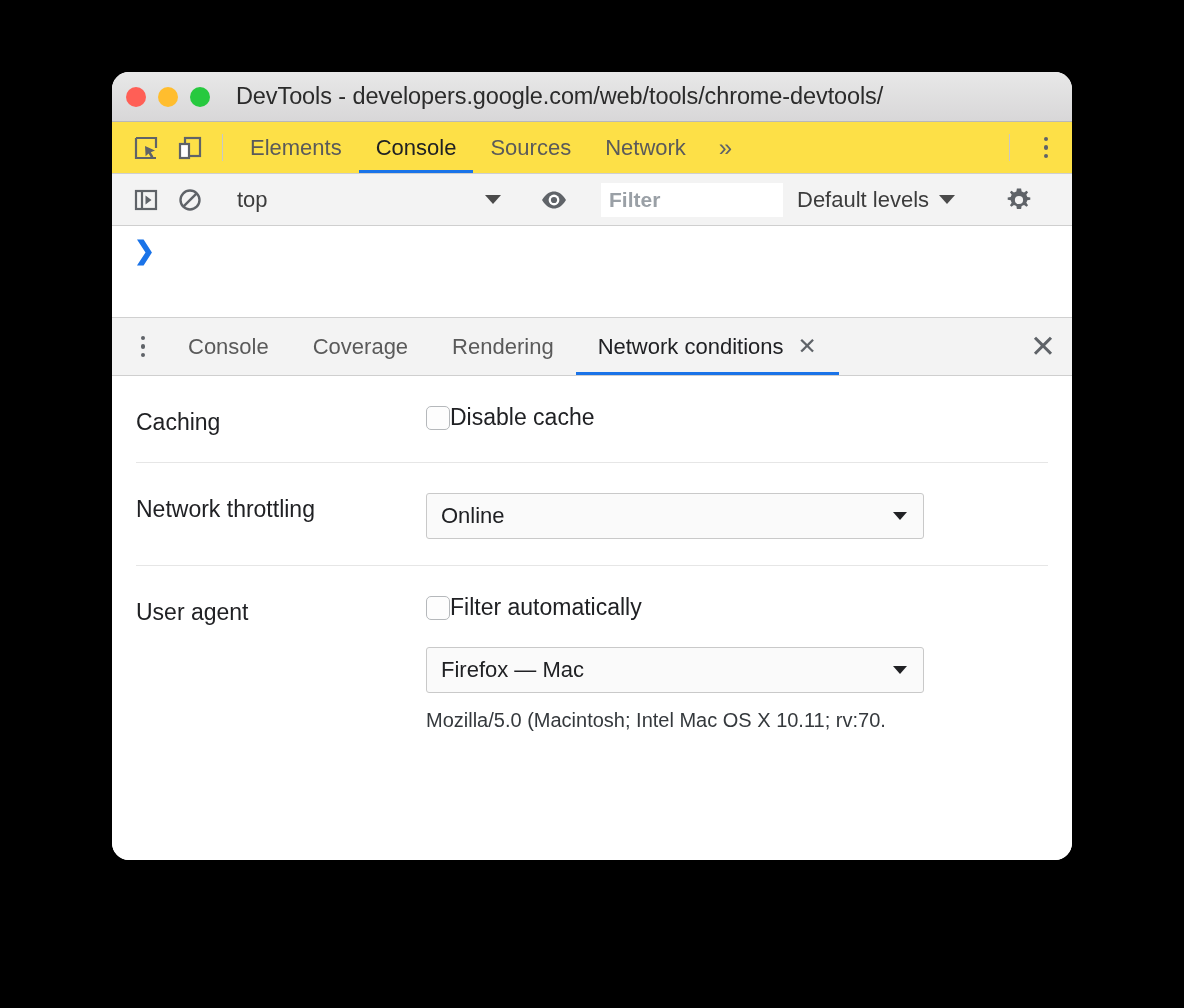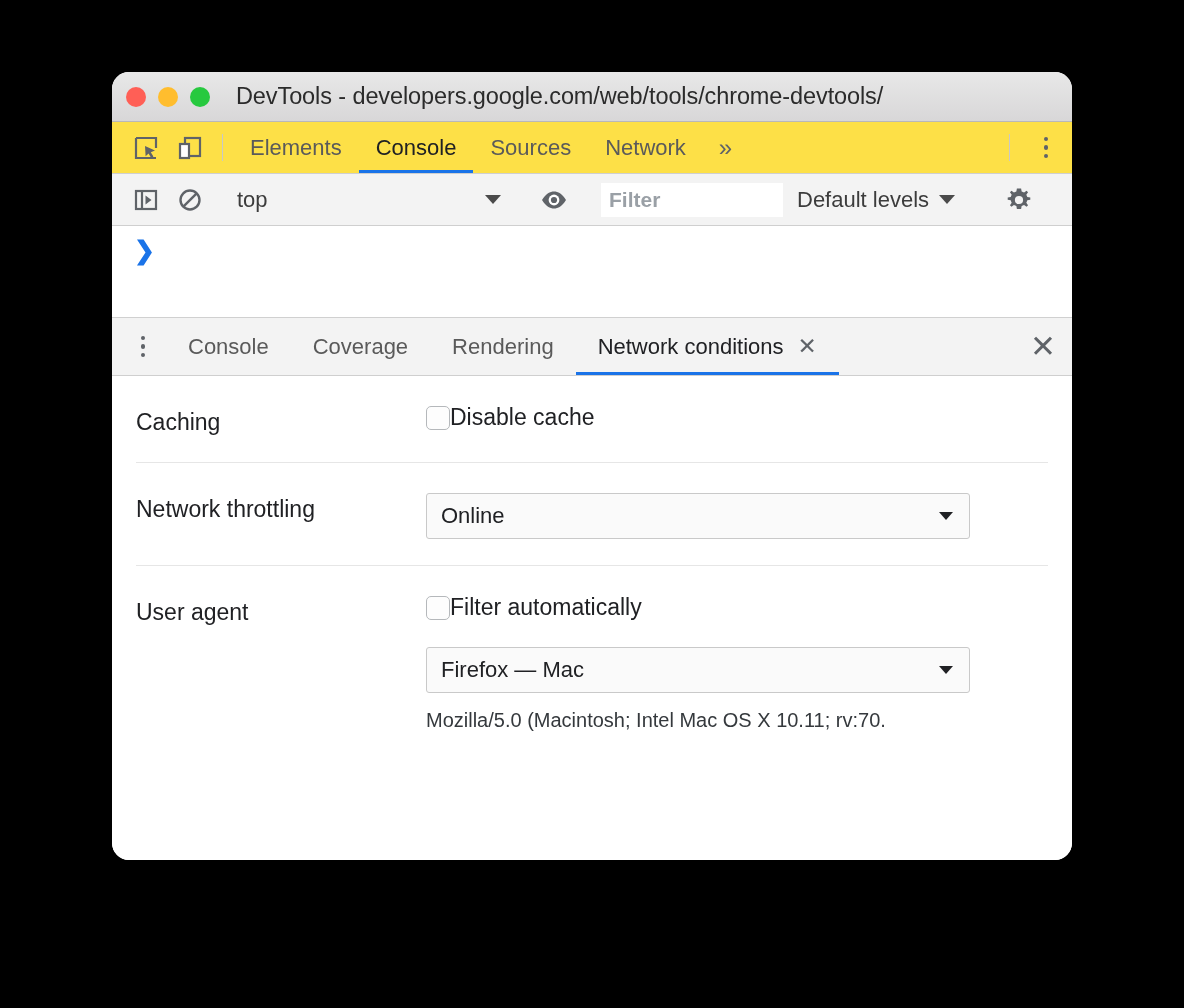--- a/index.html
+++ b/index.html
@@ -263,21 +263,21 @@
     background: #fdfdfd;
     flex: 0 0 24px;
   }
   .chk-text {
     font-size: 23px;
     color: #202124;
   }
 
   .nc-select {
     position: relative;
-    width: 544px; height: 46px;
+    width: 498px; height: 46px;
     background: #fafafa;
     border: 1px solid #c9c9c9;
     border-radius: 3px;
     display: flex;
     align-items: center;
     padding: 0 14px;
     font-size: 22px;
     color: #202124;
     cursor: pointer;
     margin-top: 2px;

